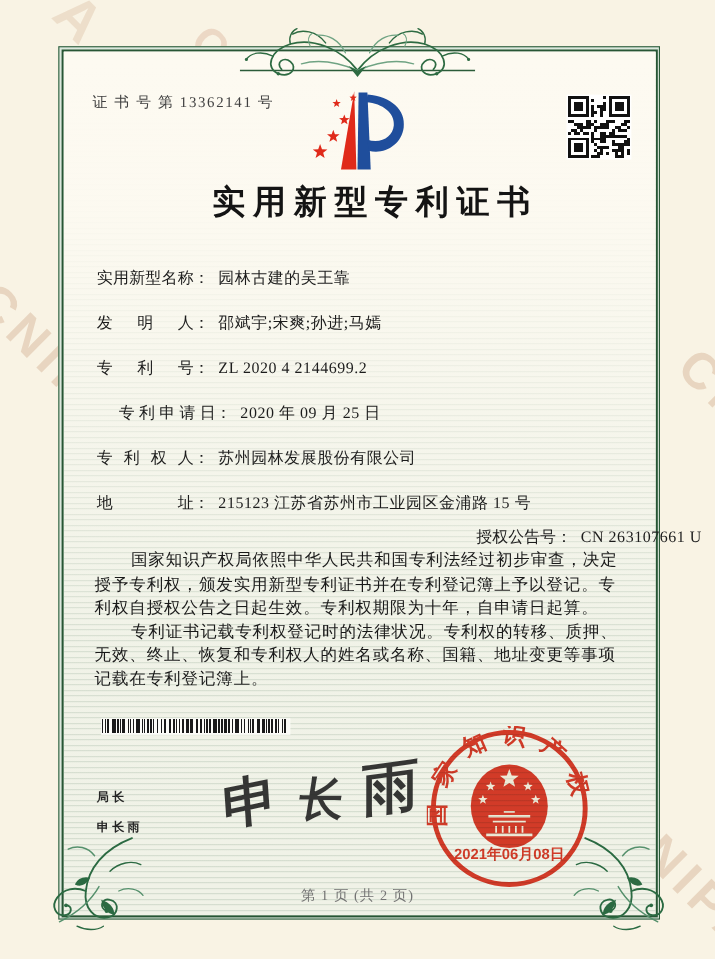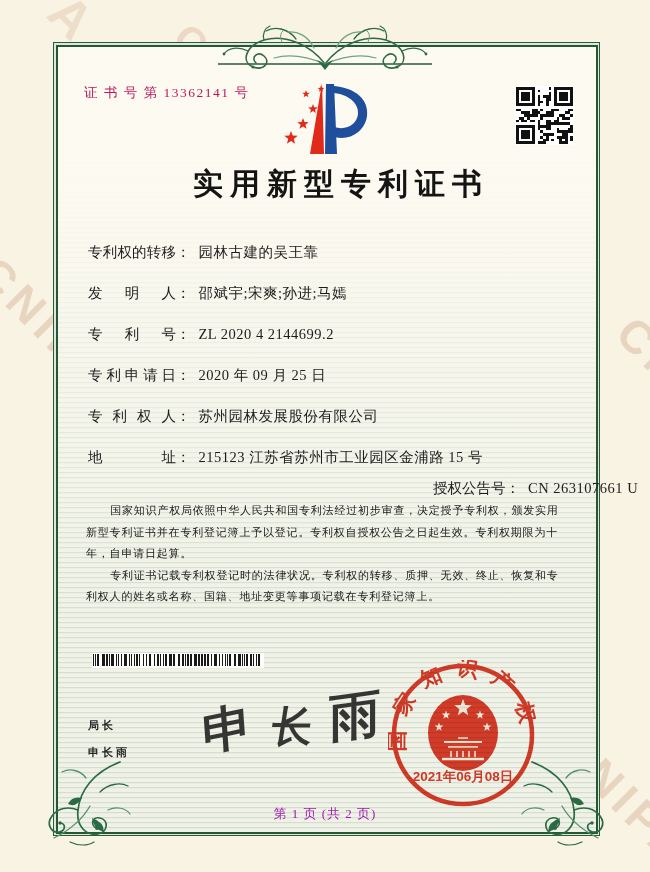--- a/index.html
+++ b/index.html
@@ -20,41 +20,41 @@
   .paper-inner{position:absolute;inset:0;
      background:
        linear-gradient(to bottom, #fdfaf1 0%, rgba(253,250,241,0.95) 18%, rgba(251,249,240,0.55) 42%, rgba(248,248,238,0.1) 68%, rgba(246,247,237,0) 100%),
        repeating-linear-gradient(to bottom, rgba(118,148,124,0.22) 0 1px, rgba(118,148,124,0.05) 1px 2px, rgba(255,255,255,0) 2px 5px),
        #f0f2e7;}
 
   
   .orn{position:absolute;pointer-events:none;}
 
   
-  .cert-no{position:absolute;left:84px;top:84px;font-size:13.5px;letter-spacing:1.5px;color:#be185d;}
+  .cert-no{position:absolute;left:84px;top:84px;font-size:13.5px;letter-spacing:1.5px;color:#404040;}
   .title{position:absolute;left:16px;top:164px;width:650px;text-align:center;
          font-family:"Liberation Sans", sans-serif;font-weight:700;font-size:30px;
          letter-spacing:7px;color:#141414;}
   .field{position:absolute;left:88px;font-size:14.5px;color:#1c1c1c;white-space:nowrap;}
   .flabel{display:inline-block;width:88px;text-align:justify;text-align-last:justify;}
   .fcolon{display:inline-block;}
   .fvalue{display:inline-block;margin-left:8px;letter-spacing:0.5px;font-weight:400;text-align:right;}
   .grant-pair{display:inline-block;white-space:nowrap;}
   .grant-2{position:absolute;left:345px;top:0;}
   .paras{position:absolute;left:86px;top:500px;width:480px;}
-  .paras p{margin:0;font-size:11px;line-height:21.5px;text-indent:2.2em;
+  .paras p{margin:0;font-size:15px;line-height:21.5px;text-indent:2.2em;
            letter-spacing:0.8px;color:#191919;}
   .barcode-box{position:absolute;left:92px;top:653px;width:172px;height:15px;background:#fcfcf8;}
   .signer{position:absolute;left:88px;top:712px;font-family:"Liberation Sans", sans-serif;
           font-weight:700;font-size:11px;letter-spacing:3px;color:#262626;line-height:27px;}
   .sig{position:absolute;left:205px;top:692px;font-size:46px;font-weight:600;color:#1d1d1d;
        transform:rotate(-4deg) skewX(-8deg);letter-spacing:18px;opacity:.88;white-space:nowrap;}
   .sig span{display:inline-block;}
   .footer-page{position:absolute;left:0;top:805px;width:650px;text-align:center;
-               font-size:13px;letter-spacing:1px;color:#a21caf;}
+               font-size:13px;letter-spacing:1px;color:#737373;}
 
   
   .seal{position:absolute;left:388px;top:660px;width:150px;height:150px;opacity:.93;
         mix-blend-mode:multiply;}
 
   .qr-box{position:absolute;left:515px;top:86px;width:59px;height:59px;background:#fff;padding:1px;box-sizing:border-box;}
 </style>
 </head>
 <body>
 
@@ -270,29 +270,29 @@
     <polygon fill="#e02a1a" points="14.00,51.00 15.73,55.62 20.66,55.84 16.80,58.91 18.11,63.66 14.00,60.94 9.89,63.66 11.20,58.91 7.34,55.84 12.27,55.62"></polygon>
     <polygon fill="#e02a1a" points="26.00,38.00 27.48,41.96 31.71,42.15 28.40,44.78 29.53,48.85 26.00,46.52 22.47,48.85 23.60,44.78 20.29,42.15 24.52,41.96"></polygon>
     <polygon fill="#e02a1a" points="36.00,24.00 37.23,27.30 40.76,27.45 38.00,29.65 38.94,33.05 36.00,31.10 33.06,33.05 34.00,29.65 31.24,27.45 34.77,27.30"></polygon>
     <polygon fill="#e02a1a" points="29.00,10.00 29.99,12.64 32.80,12.76 30.60,14.52 31.35,17.24 29.00,15.68 26.65,17.24 27.40,14.52 25.20,12.76 28.01,12.64"></polygon>
     <polygon fill="#e02a1a" points="44.00,5.50 44.86,7.81 47.33,7.92 45.40,9.45 46.06,11.83 44.00,10.47 41.94,11.83 42.60,9.45 40.67,7.92 43.14,7.81"></polygon>
   </svg>
 
   <div class="title">实用新型专利证书</div>
 
   <div class="field" style="top:243px;">
-    <span class="flabel">专利权的转移</span><span class="fcolon">：</span><span class="fvalue">园林古建的吴王靠</span>
+    <span class="flabel">实用新型名称</span><span class="fcolon">：</span><span class="fvalue">园林古建的吴王靠</span>
   </div>
   <div class="field" style="top:284px;">
     <span class="flabel">发明人</span><span class="fcolon">：</span><span class="fvalue">邵斌宇;宋爽;孙进;马嫣</span>
   </div>
   <div class="field" style="top:325px;">
     <span class="flabel">专利号</span><span class="fcolon">：</span><span class="fvalue">ZL 2020 4 2144699.2</span>
   </div>
-  <div class="field" style="top:366px;">
+  <div class="field" style="top:366px;margin-left:20px;">
     <span class="flabel">专利申请日</span><span class="fcolon">：</span><span class="fvalue">2020 年 09 月 25 日</span>
   </div>
   <div class="field" style="top:407px;">
     <span class="flabel">专利权人</span><span class="fcolon">：</span><span class="fvalue">苏州园林发展股份有限公司</span>
   </div>
   <div class="field" style="top:448px;">
     <span class="flabel">地址</span><span class="fcolon">：</span><span class="fvalue">215123 江苏省苏州市工业园区金浦路 15 号</span>
   </div>
 
   <div class="field" style="top:479px;width:480px;">

